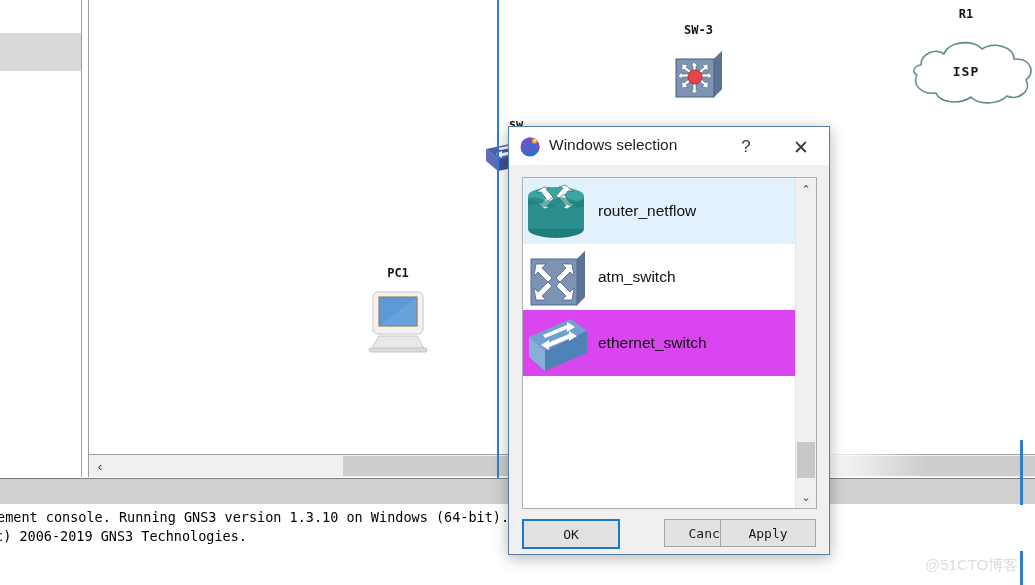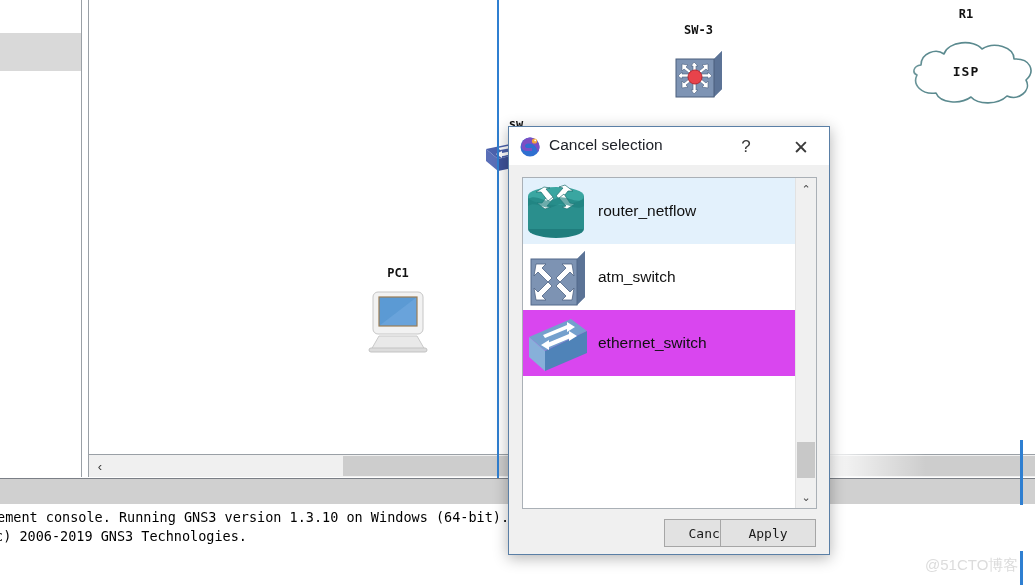--- a/index.html
+++ b/index.html
@@ -207,21 +207,21 @@
   <div id="dlg-titlebar">
     <svg id="dlg-icon" viewBox="0 0 22 22">
       <circle cx="11" cy="12" r="9.5" fill="#2f6fd0"></circle>
       <path d="M11 2.5 C16 2.5 20.5 6.8 20.5 12 C20.5 14 19.8 15.8 18.7 17.2
                C18 12 14.5 8.6 9.5 8.6 C7.5 8.6 6 9.6 6 11
                C6 12.4 7.3 13 8.8 13 L13 13 L13 16 L8.5 16
                C4.8 16 2.4 14.2 2.4 11.2 C2.4 6.2 6.2 2.5 11 2.5 Z" fill="#7b4fc4"></path>
       <circle cx="15.5" cy="6" r="2.6" fill="#f2a63b"></circle>
       <circle cx="16.2" cy="5.4" r="0.9" fill="#ffffff"></circle>
     </svg>
-    <div id="dlg-title">Cancel selection</div>
+    <div id="dlg-title">Windows selection</div>
     <div id="dlg-help">?</div>
     <div id="dlg-close">✕</div>
   </div>
 
   <div id="dlg-body">
 
     <div id="symbol-list-frame">
       <div id="symbol-list">
 
         <div class="sym-row hover">
@@ -279,20 +279,21 @@
       </div>
 
       <div id="sym-vscroll">
         <div id="vs-up">⌃</div>
         <div id="vs-thumb"></div>
         <div id="vs-down">⌄</div>
       </div>
     </div>
 
     <div id="dlg-buttons">
+      <div class="dlg-btn" id="btn-ok">OK</div>
       <div class="dlg-btn" id="btn-cancel">Cancel</div>
       <div class="dlg-btn" id="btn-apply">Apply</div>
     </div>
 
   </div>
 </div>
 
 <div id="watermark">@51CTO博客</div>
 
 </body></html>

